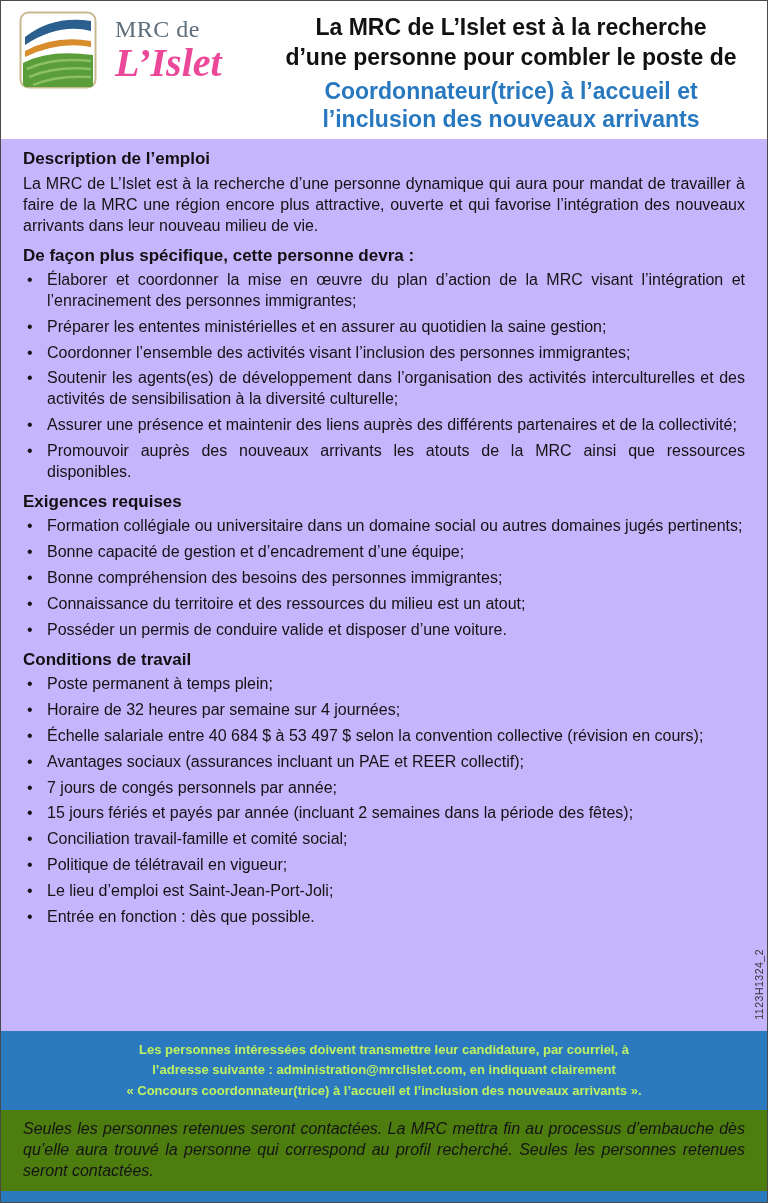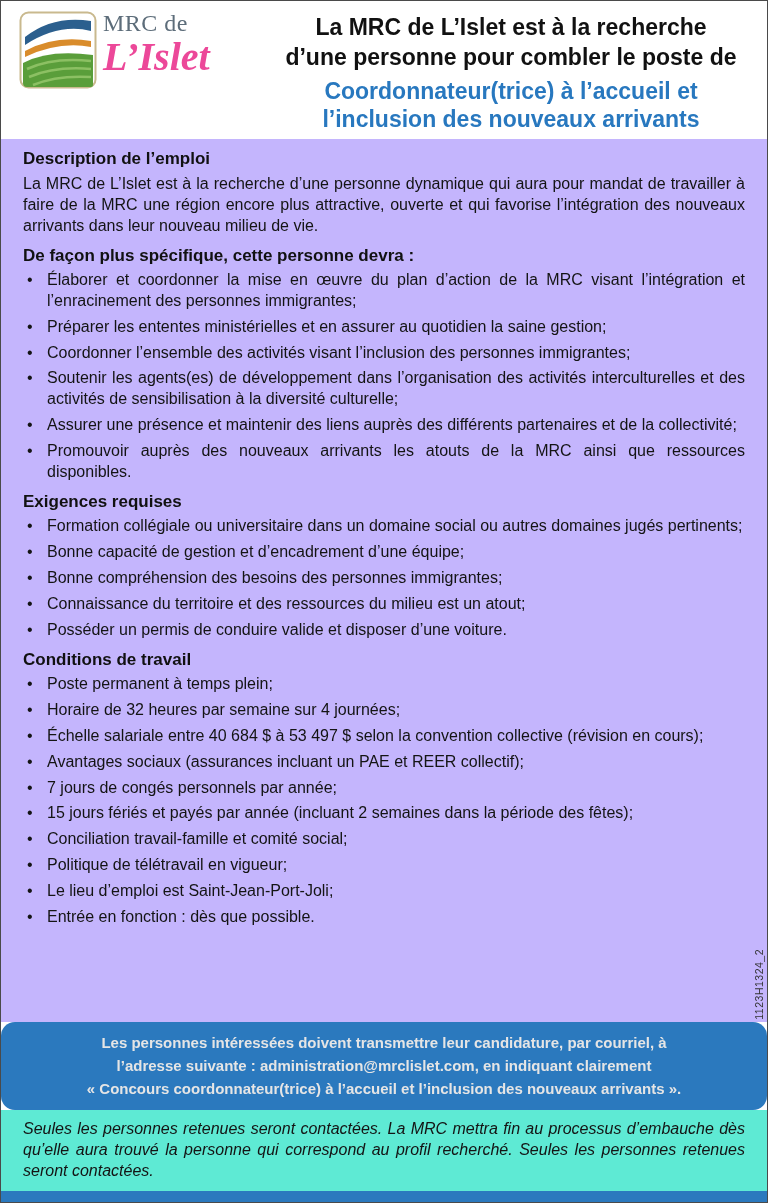--- a/index.html
+++ b/index.html
@@ -14,21 +14,21 @@
     overflow:hidden;
     box-sizing:content-box;
   }
   
   .header{
     background:#ffffff;
     display:flex;align-items:flex-start;
     padding:10px 14px 6px 18px;
     min-height:104px;
   }
-  .logo{display:flex;align-items:flex-start;gap:6px;width:250px;flex:0 0 auto;}
+  .logo{display:flex;align-items:center;gap:18px;width:250px;flex:0 0 auto;}
   .logo-emblem{width:78px;height:78px;flex:0 0 auto;}
   .logo-text{display:flex;flex-direction:column;line-height:1;}
   .logo-text .mrc{
     font-family:"Liberation Serif", serif;
     color:#5d6d7a;font-size:24px;letter-spacing:.5px;margin-bottom:2px;
   }
   .logo-text .islet{
     font-family:"Liberation Serif", serif;
     font-style:italic;font-weight:bold;
     color:#ec4899;font-size:40px;
@@ -62,31 +62,30 @@
     margin-bottom:5px;
   }
   ul.bullets li::before{
     content:"\2022";
     position:absolute;left:4px;top:0;
     font-size:16px;color:#141414;
   }
   
   .banner{
     background:#2b79be;
-    color:#e5e5e5;
+    color:#bef264;
     text-align:center;
     font-weight:bold;
-    font-size:15px;line-height:1.55;
+    font-size:13px;line-height:1.55;
     padding:9px 26px;
-    border-radius:14px;
   }
   .banner .line{display:block;}
   
   .footer-note{
-    background:#5eead4;
+    background:#4d7c0f;
     font-style:italic;
     font-size:16px;line-height:1.32;
     text-align:justify;
     padding:8px 22px 10px 22px;
     color:#141414;
   }
   .bottom-bar{height:11px;background:#2b79be;}
   
   .side-code{
     position:absolute;

